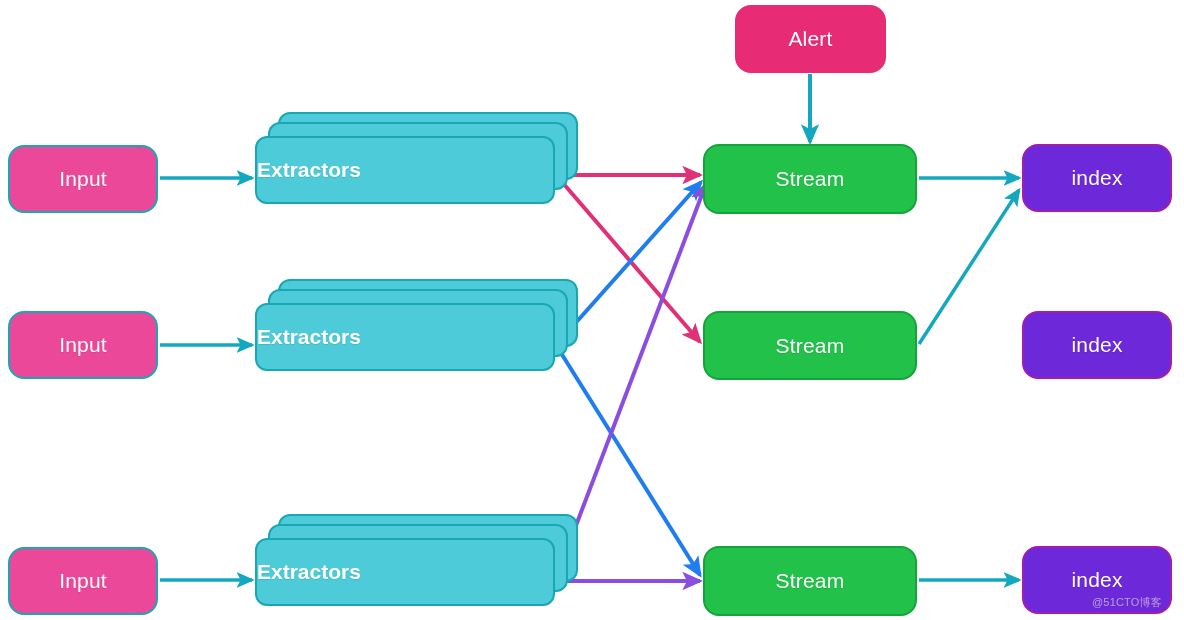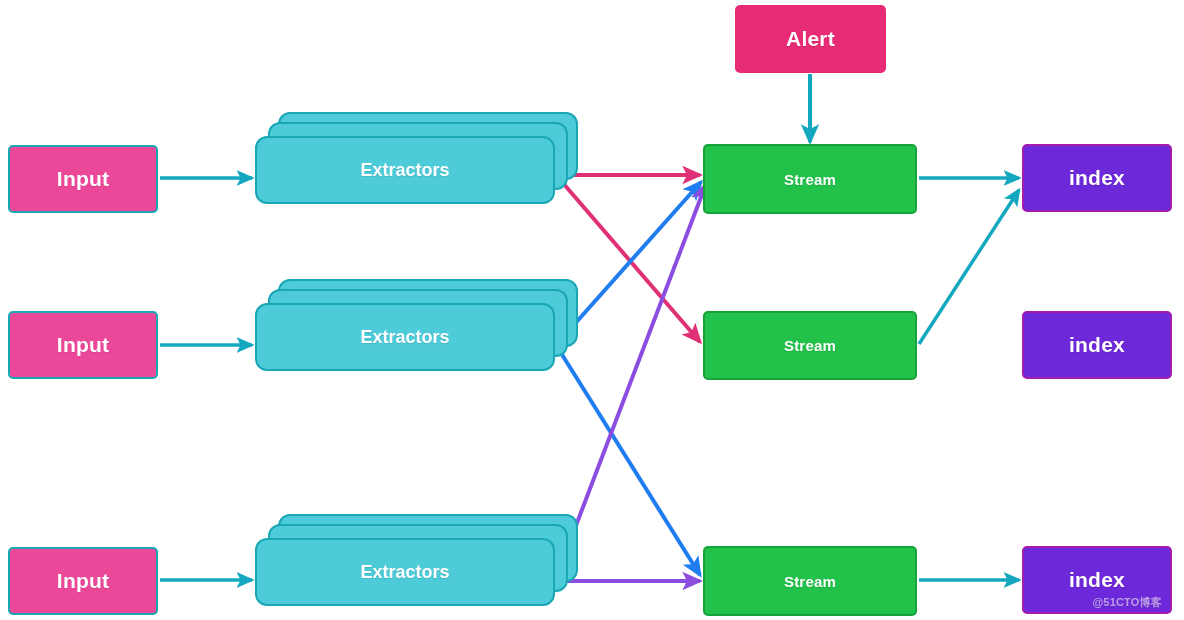--- a/index.html
+++ b/index.html
@@ -25,36 +25,36 @@
     width: 1184px;
     height: 620px;
     pointer-events: none;
   }
   .node {
     position: absolute;
     box-sizing: border-box;
     display: flex;
     align-items: center;
     justify-content: center;
-    border-radius: 5px;
+    border-radius: 16px;
     color: #ffffff;
-    font-weight: bold;
+    font-weight: normal;
     letter-spacing: 0.2px;
     text-shadow: 0 1px 1px rgba(0,0,0,0.10);
     z-index: 5;
   }
   .node-input {
     background: #ec4899;
     border: 2px solid #1aa7b5;
     font-size: 21px;
   }
   .node-stream {
     background: #22c14a;
     border: 2px solid #14a43a;
-    font-size: 15px;
+    font-size: 21px;
   }
   .node-index {
     background: #6d28d9;
     border: 2px solid #a21caf;
     font-size: 21px;
   }
   .node-alert {
     background: #e72b75;
     border: 2px solid #e72b75;
     font-size: 21px;
@@ -74,24 +74,23 @@
     border-radius: 12px;
     background: #4ecbd9;
     border: 2px solid #1aa7b5;
   }
   .extractor-card.c3 { left: 23px; top: 0px;  }
   .extractor-card.c2 { left: 13px; top: 10px; }
   .extractor-card.c1 {
     left: 0px; top: 24px;
     display: flex;
     align-items: center;
-    justify-content: center;
     color: #ffffff;
     font-weight: bold;
-    font-size: 18px;
+    font-size: 21px;
     text-shadow: 0 1px 1px rgba(0,0,0,0.10);
   }
   .watermark {
     position: absolute;
     right: 8px;
     bottom: 2px;
     font-size: 11px;
     color: rgba(255,255,255,0.55);
     font-family: "Liberation Sans", sans-serif;
     z-index: 9;

